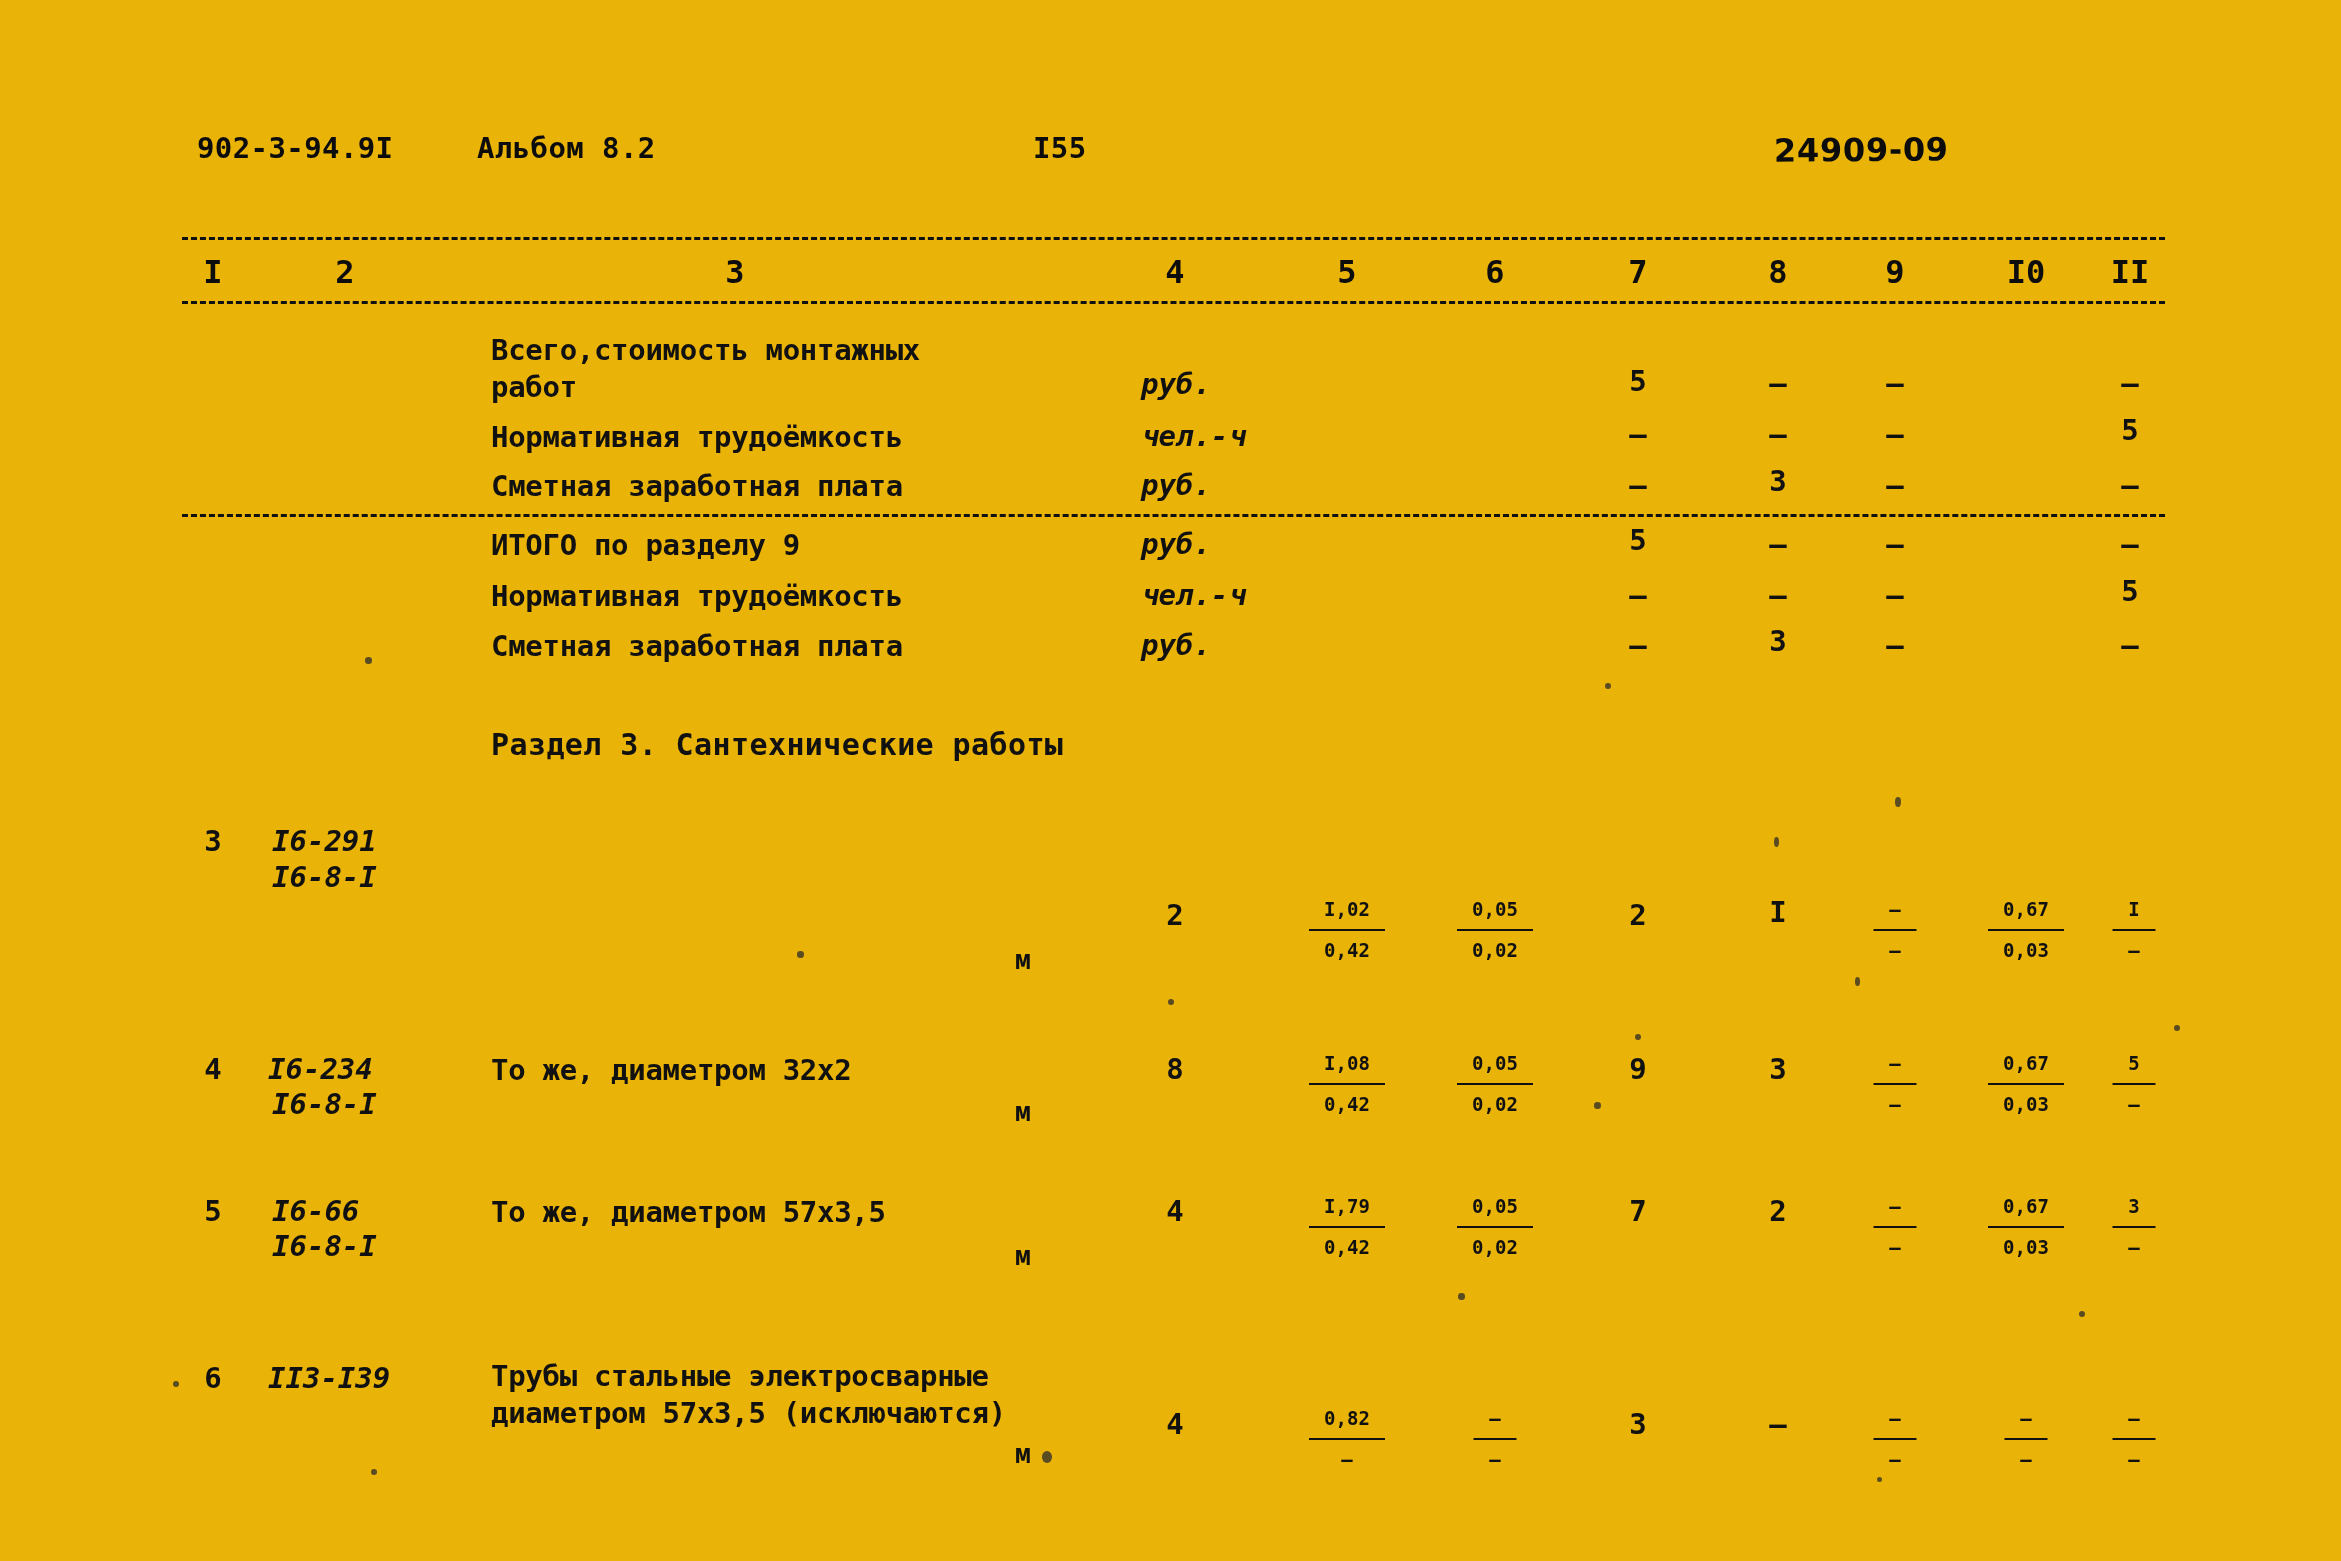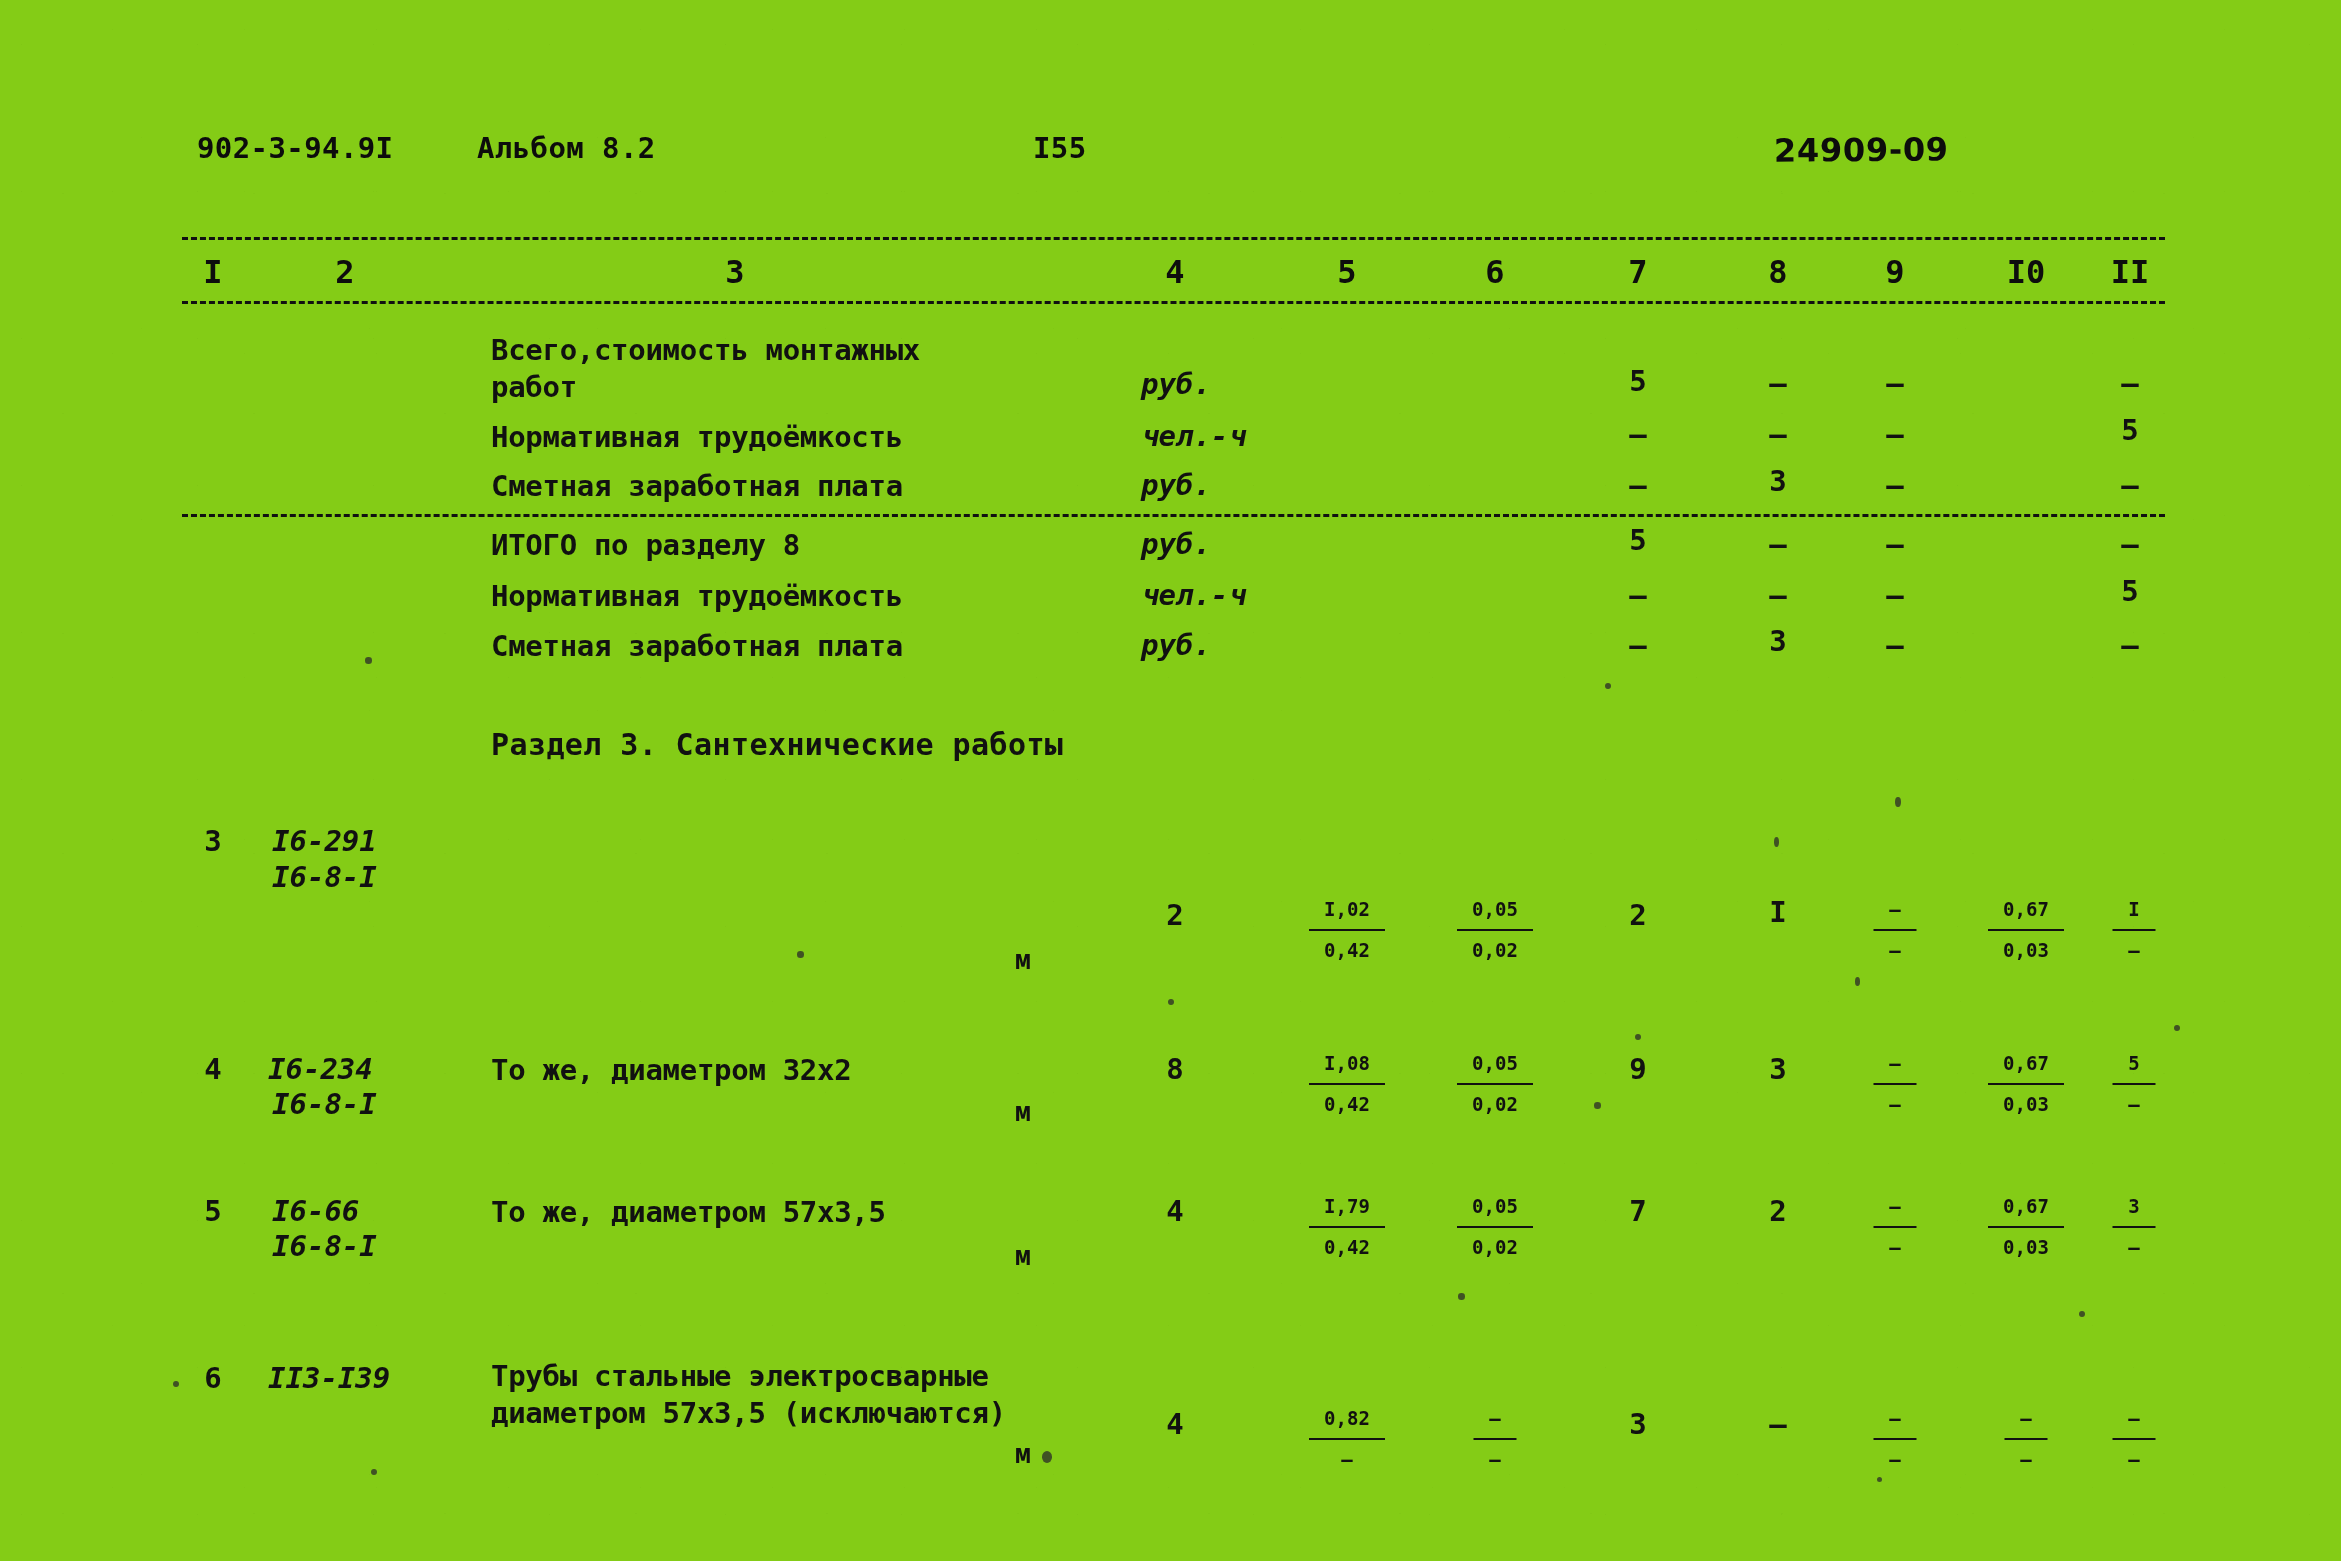--- a/index.html
+++ b/index.html
@@ -14,21 +14,21 @@
     position: relative;
     font-family: "DejaVu Serif", "Liberation Serif", serif;
     color: #111111;
     overflow: hidden;
   }
 
   
   #page {
     position: absolute;
     inset: 0;
-    background: #84cc16;
+    background: #eab308;
   }
   
   #grain {
     position: absolute;
     inset: 0;
     pointer-events: none;
     opacity: .5;
     background-image:
       radial-gradient(circle at 12% 30%, rgba(0,0,0,.05) 0 0.7px, transparent 0.7px),
       radial-gradient(circle at 62% 72%, rgba(0,0,0,.04) 0 0.7px, transparent 0.7px),
@@ -196,21 +196,21 @@
   <div class="cell c" style="left:1895px; top:417px">–</div>
   <div class="cell c" style="left:2130px; top:413px">5</div>
 
   <div class="desc" style="left:491px; top:468px">Сметная заработная плата</div>
   <div class="cell l" style="left:1141px; top:468px">руб.</div>
   <div class="cell c" style="left:1638px; top:468px">–</div>
   <div class="cell c" style="left:1778px; top:464px">3</div>
   <div class="cell c" style="left:1895px; top:468px">–</div>
   <div class="cell c" style="left:2130px; top:468px">–</div>
 
-  <div class="desc" style="left:491px; top:527px">ИТОГО по разделу 8</div>
+  <div class="desc" style="left:491px; top:527px">ИТОГО по разделу 9</div>
   <div class="cell l" style="left:1141px; top:527px">руб.</div>
   <div class="cell c" style="left:1638px; top:523px">5</div>
   <div class="cell c" style="left:1778px; top:527px">–</div>
   <div class="cell c" style="left:1895px; top:527px">–</div>
   <div class="cell c" style="left:2130px; top:527px">–</div>
 
   <div class="desc" style="left:491px; top:578px">Нормативная трудоёмкость</div>
   <div class="cell l" style="left:1141px; top:578px">чел.-ч</div>
   <div class="cell c" style="left:1638px; top:578px">–</div>
   <div class="cell c" style="left:1778px; top:578px">–</div>

